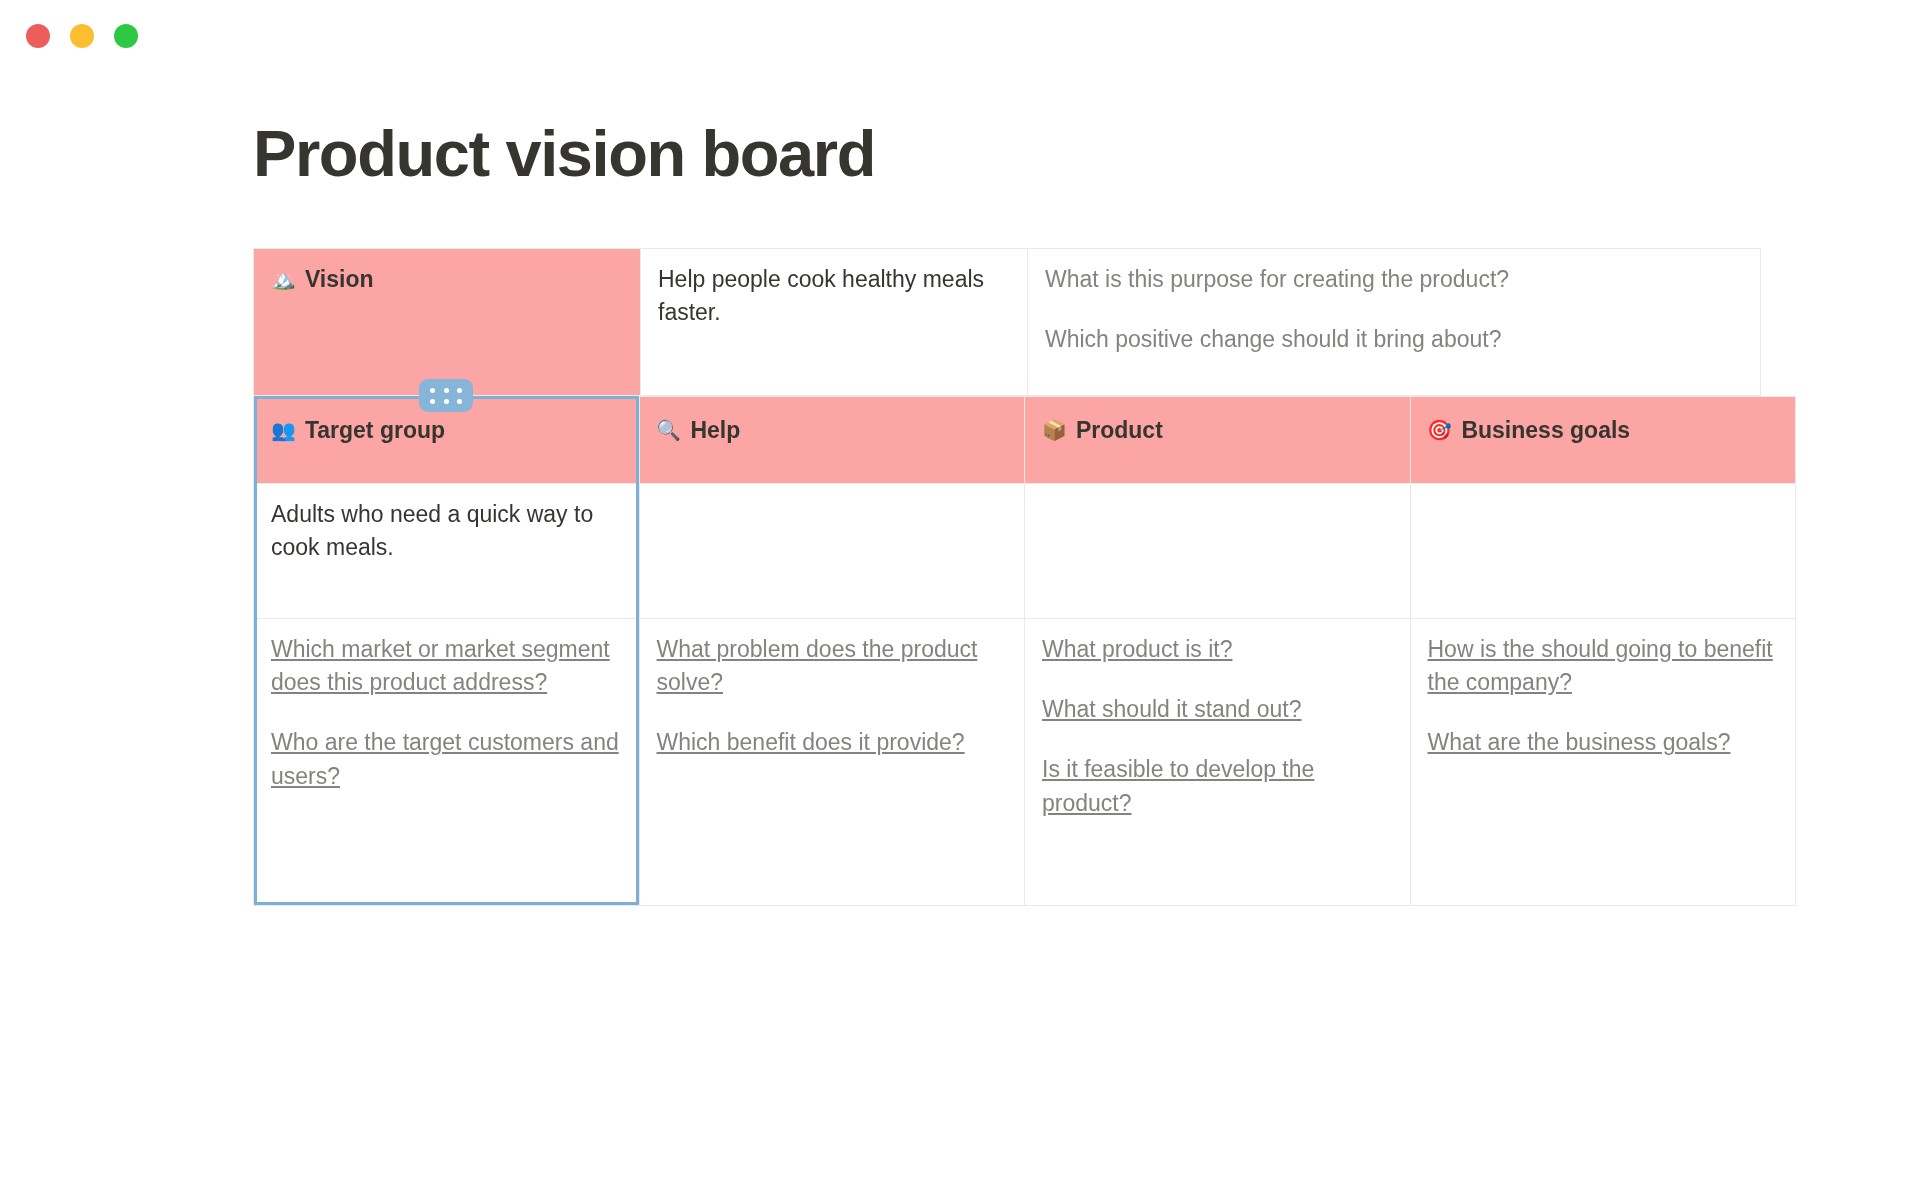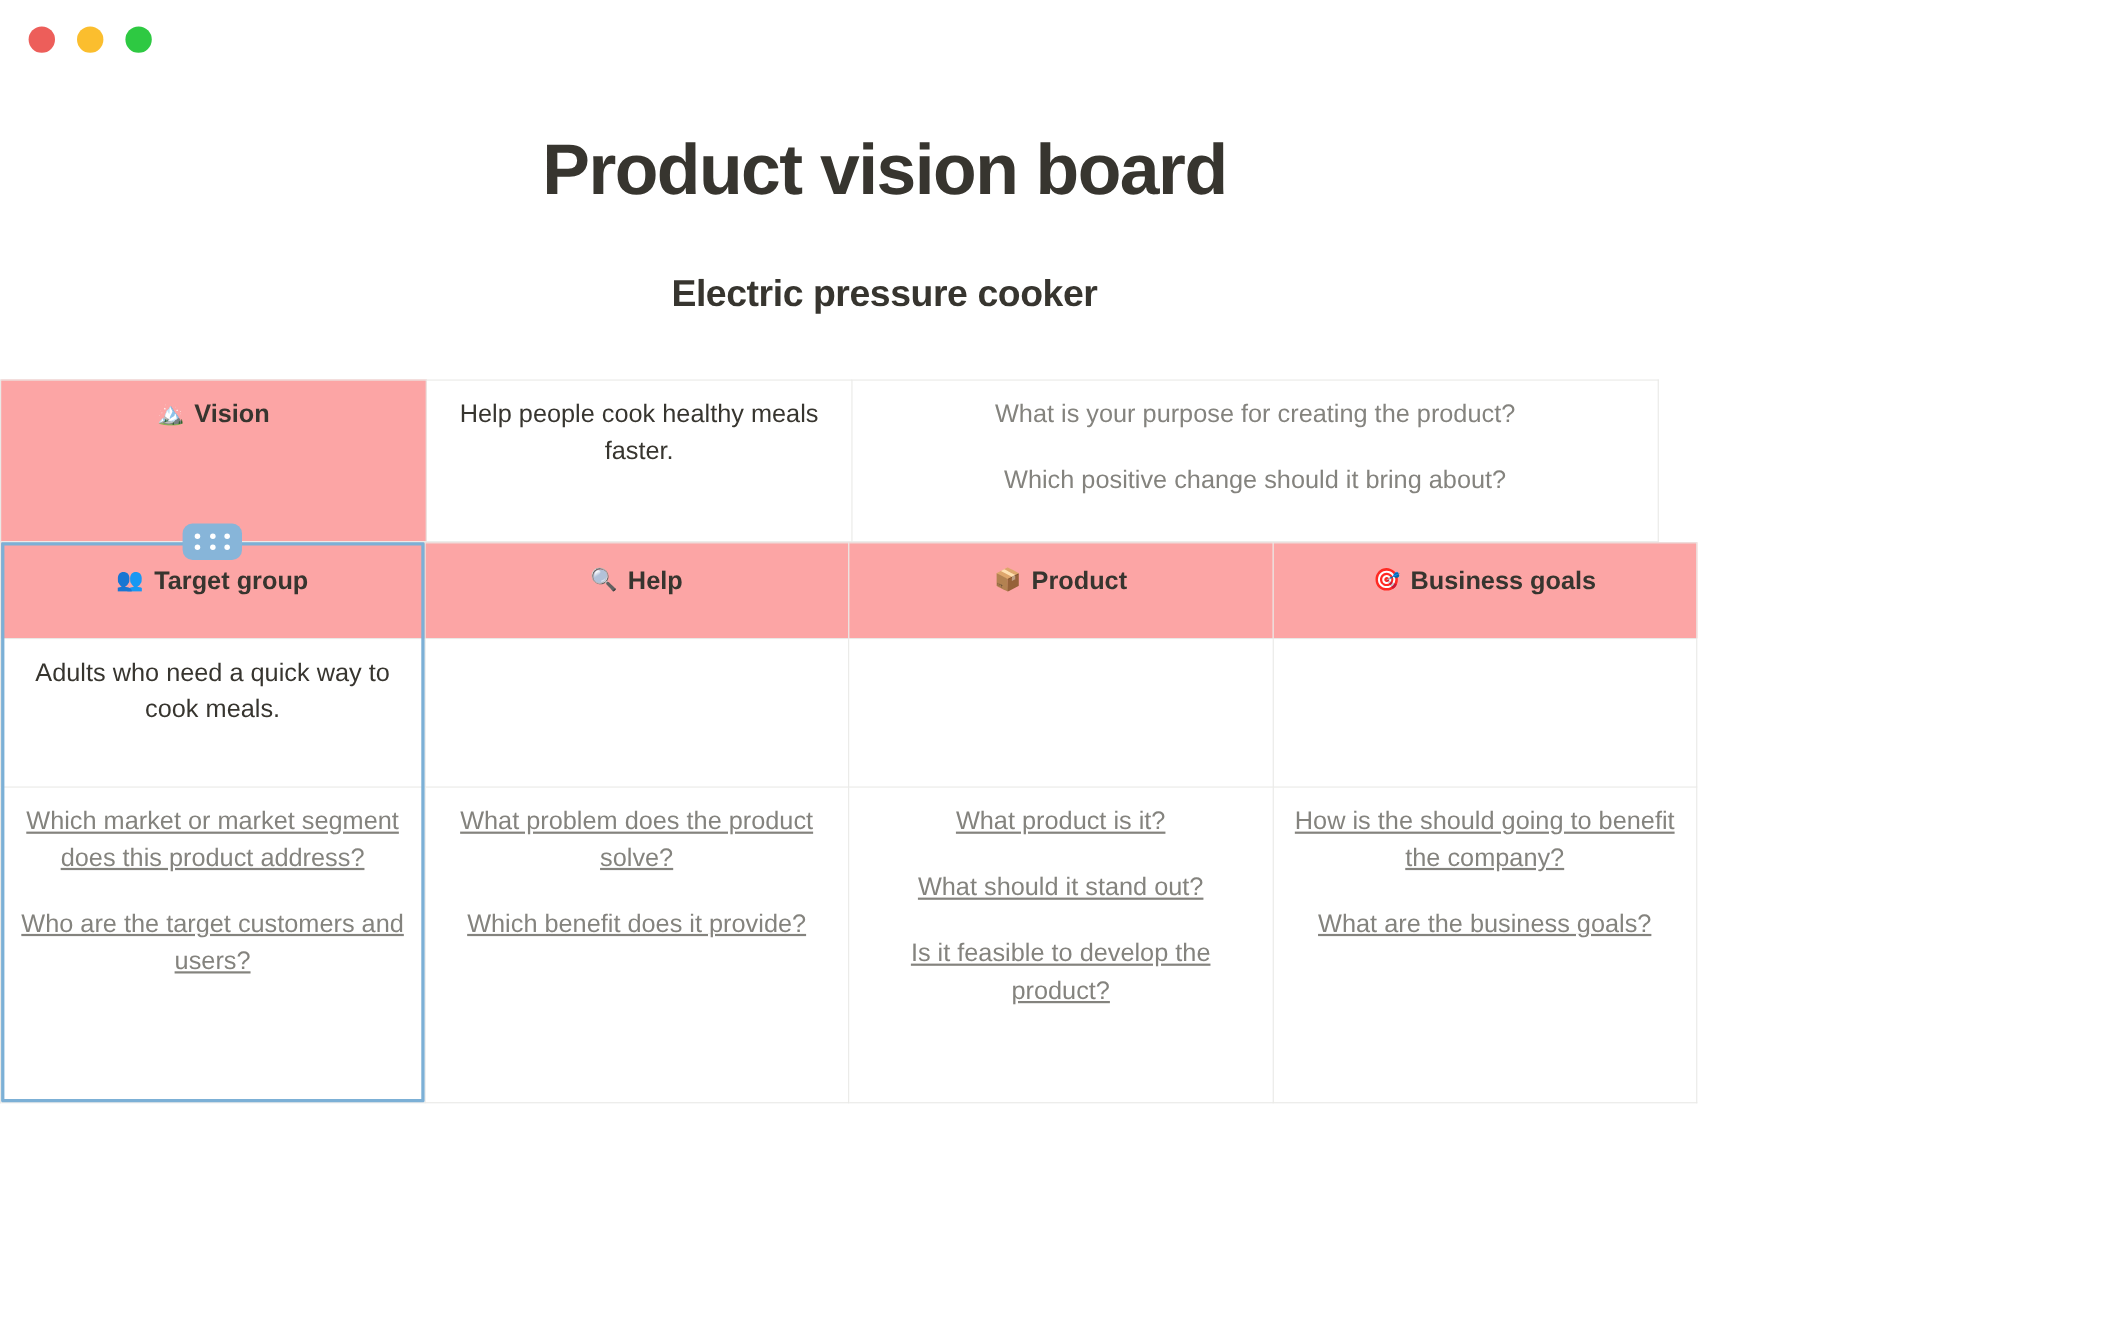--- a/index.html
+++ b/index.html
@@ -33,22 +33,22 @@
     margin-right: 20px;
     display: block;
   }
 
   
   .page {
     position: absolute;
     top: 72px;
     left: 0;
     width: 1608px;
-    box-sizing: border-box;
-    text-align: center;
+    padding-left: 253px;
+    box-sizing: border-box;
   }
 
   .doc-title {
     font-size: 65px;
     line-height: 1.12;
     font-weight: bold;
     color: #37352f;
     letter-spacing: -1.4px;
     margin: 46px 0 0 0;
     font-family: "Liberation Sans", sans-serif;
@@ -164,33 +164,32 @@
 <div class="titlebar">
   <span class="dot" style="background:#ed5e5a"></span>
   <span class="dot" style="background:#fbbe2e"></span>
   <span class="dot" style="background:#2ec942"></span>
 </div>
 
 <div class="page">
 
   <h1 class="doc-title">Product vision board</h1>
 
-  <h2 class="doc-subtitle">Electric pressure cooker</h2>
 
   <table id="table-vision" class="vb-table">
     <tbody>
       <tr>
         <td class="cell-head" style="width:352px">
           <span class="emoji">🏔️</span><span>Vision</span>
         </td>
         <td class="cell-plain" style="width:352px">
           <span>Help people cook healthy meals faster.</span>
         </td>
         <td class="cell-plain placeholder" style="width:698px">
-          <p>What is your purpose for creating the product?</p>
+          <p>What is this purpose for creating the product?</p>
           <p>Which positive change should it bring about?</p>
         </td>
       </tr>
     </tbody>
   </table>
 
   <div class="table2-wrap">
 
     <table id="table-board" class="vb-table">
       <tbody>

